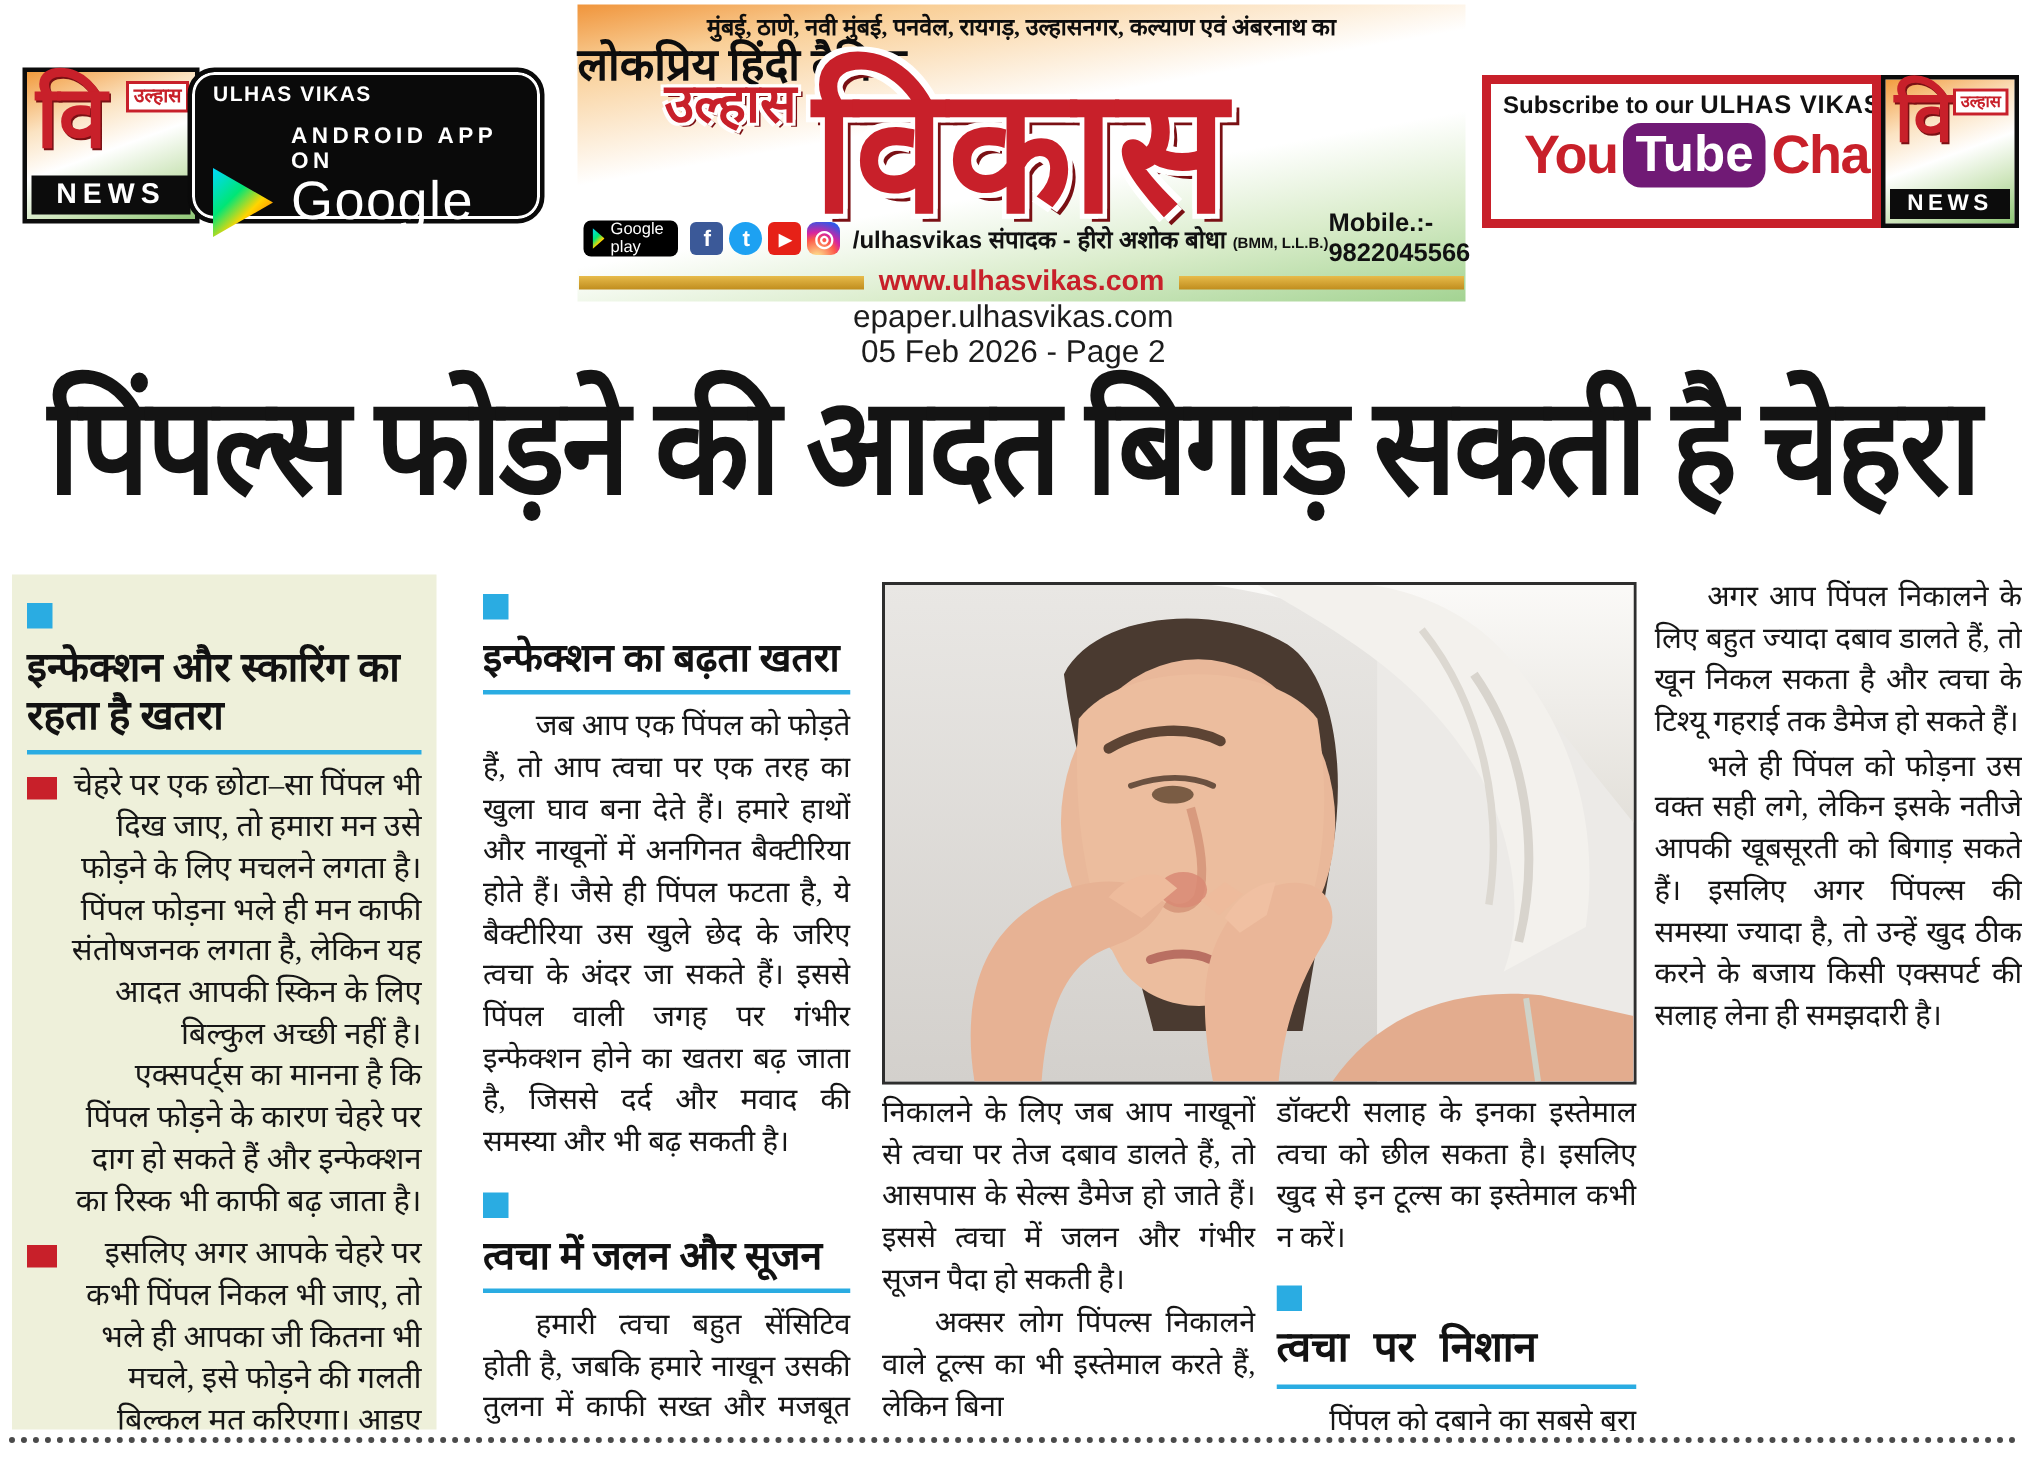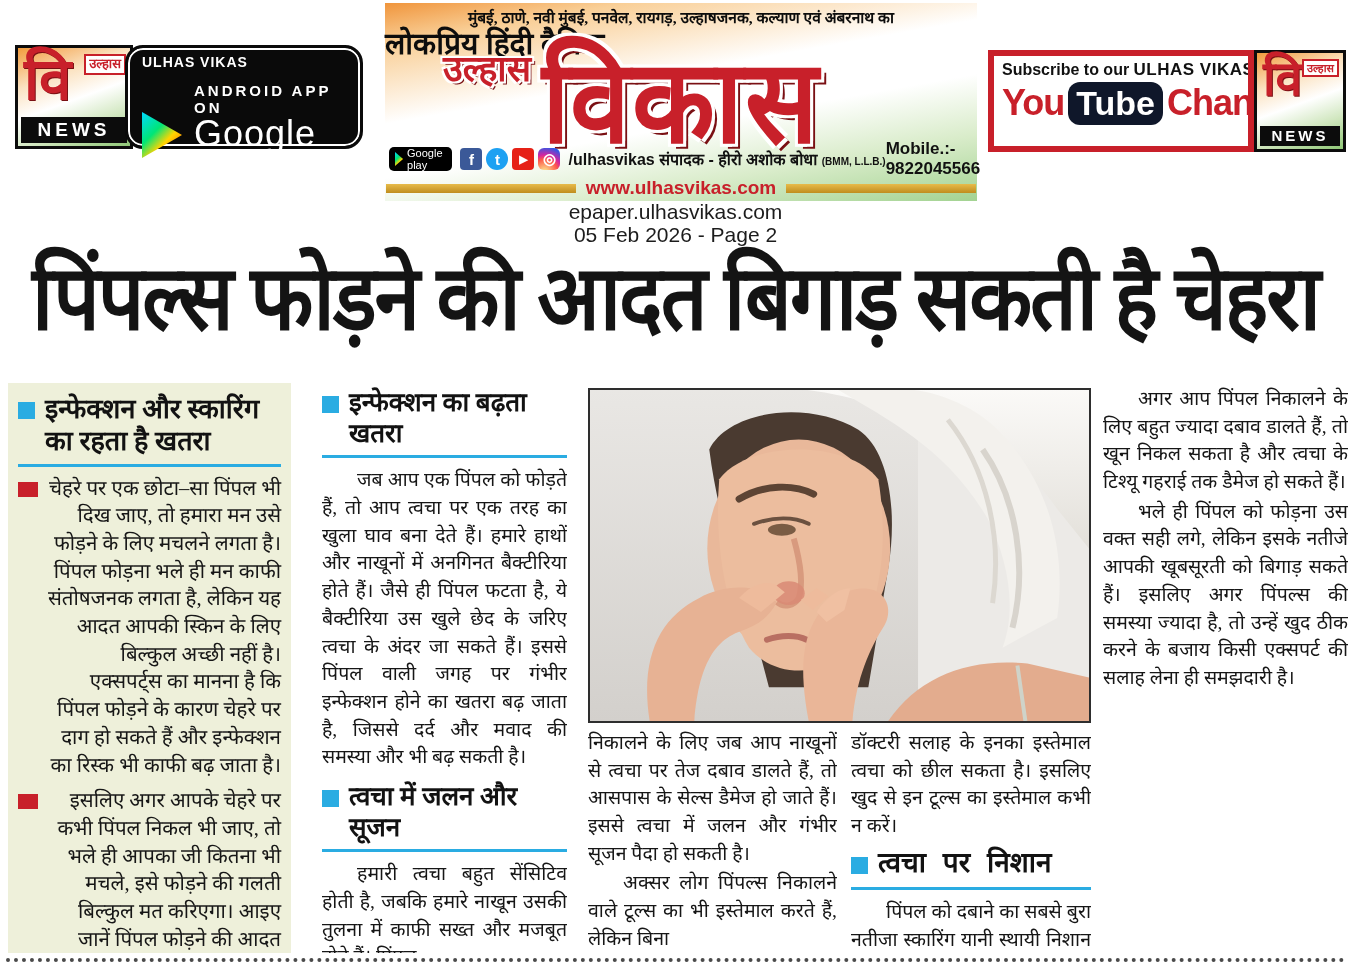--- a/index.html
+++ b/index.html
@@ -66,33 +66,33 @@
   .gold-bar{height:9px;width:190px;background:linear-gradient(180deg,#e7bb4a,#c08d1e);}
   .site-url{color:#c8202a;font-weight:bold;font-size:19px;font-family:"Liberation Sans",sans-serif;}
 
   
   .right-banner{position:absolute;left:988px;top:50px;width:358px;height:102px;display:flex;}
   .yt-box{flex:1;border:6px solid #c8202a;background:#fff;box-sizing:border-box;padding:4px 6px 2px 8px;
           font-family:"Liberation Sans",sans-serif;overflow:hidden;}
   .yt-line1{font-size:16px;font-weight:bold;color:#111;white-space:nowrap;}
   .yt-line1 .uv{font-size:17px;letter-spacing:.5px;}
   .yt-line2{display:flex;align-items:center;margin-top:2px;}
-  .yt-you{color:#c8202a;font-weight:bold;font-size:36px;letter-spacing:-1px;}
-  .yt-tube{background:#0f172a;color:#fff;font-weight:bold;font-size:34px;border-radius:12px;
+  .yt-you{color:#c8202a;font-weight:bold;font-size:36px;letter-spacing:-1px;margin-left:14px;}
+  .yt-tube{background:#701a75;color:#fff;font-weight:bold;font-size:34px;border-radius:12px;
            padding:0 8px;margin:0 4px;line-height:1.25;}
   .yt-channel{color:#c8202a;font-weight:bold;font-size:36px;letter-spacing:-1px;}
 
   
   .epaper{position:absolute;left:0;right:0;top:200px;text-align:center;
           font-family:"Liberation Sans",sans-serif;font-size:21px;color:#1c1c1c;line-height:1.1;}
   .headline{position:absolute;left:0;right:0;top:252px;text-align:center;font-weight:bold;
             font-size:82px;line-height:1.15;color:#141414;letter-spacing:-2px;transform:scaleY(1.1);}
 
   
-  .sec-head{font-size:26px;font-weight:bold;line-height:1.2;color:#121212;display:flex;gap:10px;}
+  .sec-head{font-size:26px;font-weight:bold;line-height:1.2;color:#121212;display:flex;gap:10px;flex-direction:column;}
   .sq{flex:0 0 auto;width:17px;height:17px;margin-top:9px;}
   .sq.cyan{background:#2aace2;}
   .sq.red{background:#c8202a;width:20px;height:15px;}
   .head-rule{border:none;border-top:3px solid #2aace2;margin:6px 0 8px 0;}
   .para{font-size:20px;line-height:1.42;text-align:justify;margin:0 0 2px 0;color:#161616;}
   .indent{text-indent:1.8em;}
 
   .col1{position:absolute;left:8px;top:383px;width:283px;height:570px;background:#eef0da;
         box-sizing:border-box;padding:10px 10px 8px 10px;overflow:hidden;}
   .col1 .sec-head{font-size:27px;}
@@ -137,21 +137,21 @@
         <div>
           <div class="app-on">ANDROID APP ON</div>
           <div class="gplay">Google play</div>
         </div>
       </div>
       <div class="install">Install now</div>
     </div>
   </div>
 
   <div class="masthead">
-    <div class="coverage">मुंबई, ठाणे, नवी मुंबई, पनवेल, रायगड़, उल्हाषजनक, कल्याण एवं अंबरनाथ का</div>
+    <div class="coverage">मुंबई, ठाणे, नवी मुंबई, पनवेल, रायगड़, उल्हासनगर, कल्याण एवं अंबरनाथ का</div>
     <div class="tagline">लोकप्रिय हिंदी दैनिक</div>
     <div class="title-wrap">
       <span class="title-small">उल्हास</span>
       <span class="title-big">विकास</span>
     </div>
     <div class="mast-bottom">
       <div class="mini-gp">
         <span class="mini-tri"></span>
         <span>Google play</span>
       </div>

